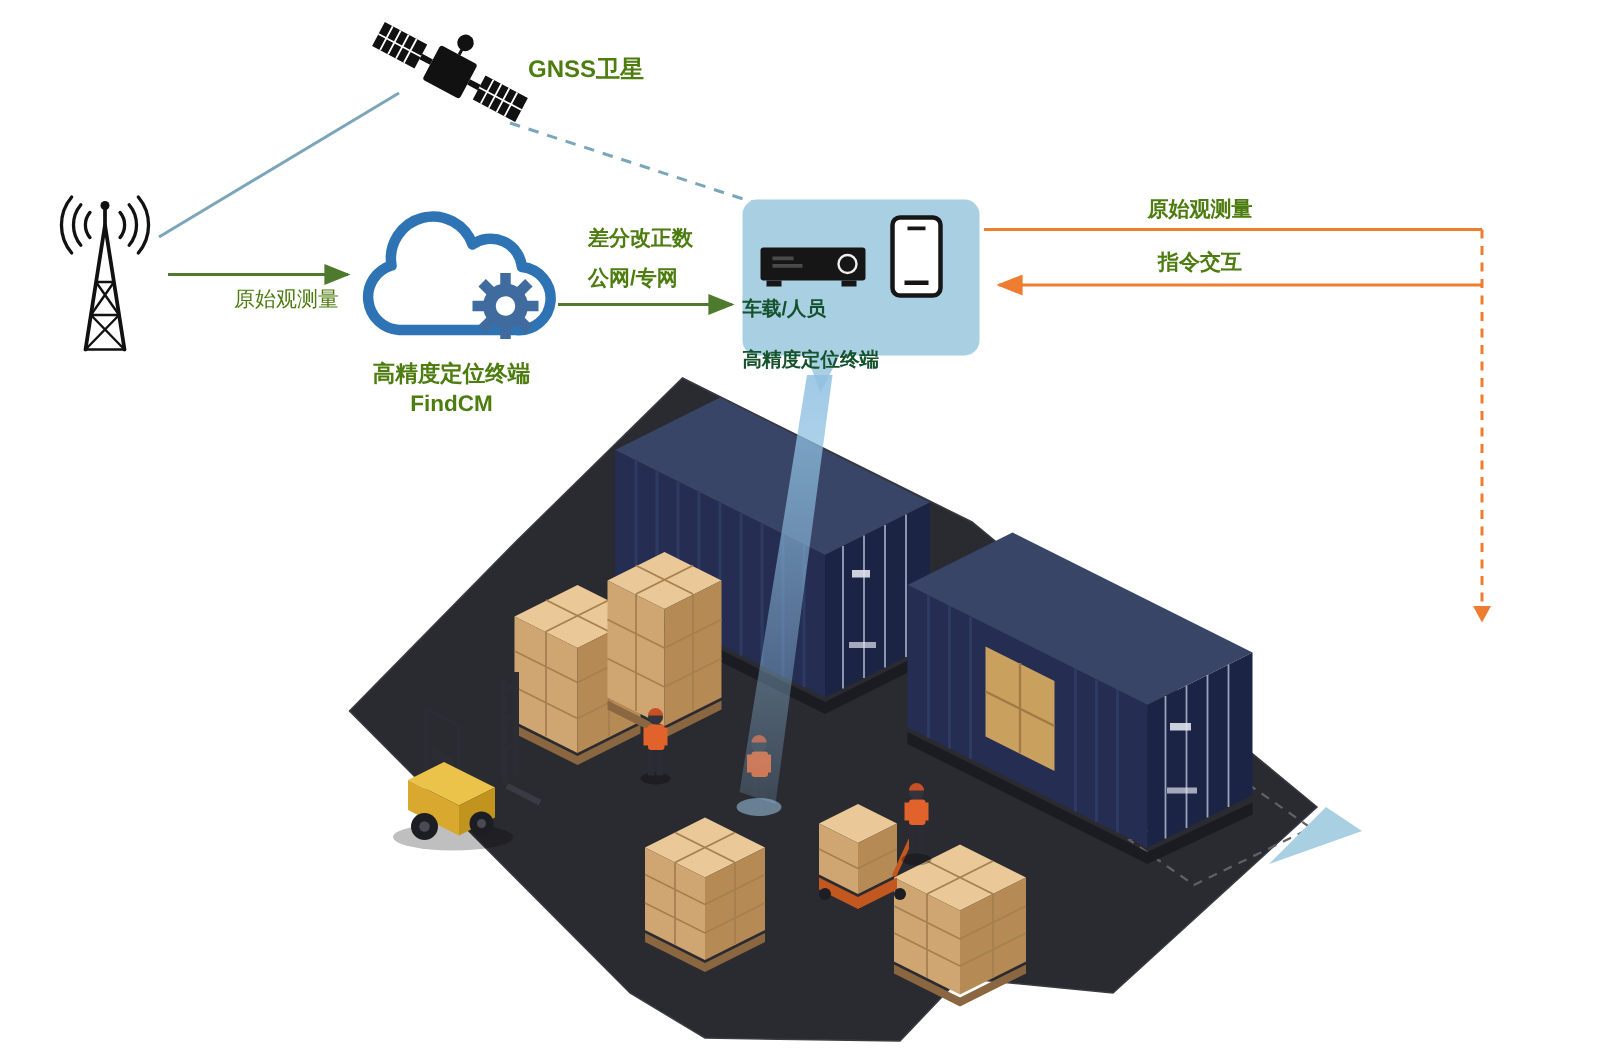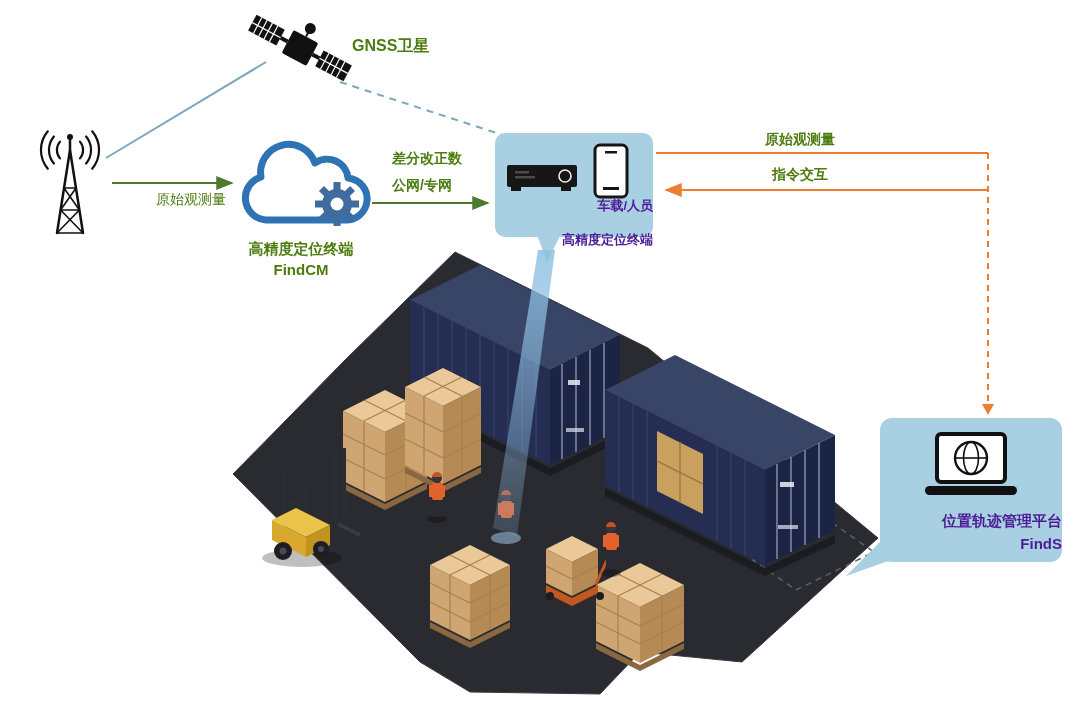--- a/index.html
+++ b/index.html
@@ -3,21 +3,21 @@
 <meta charset="utf-8">
 <style>
   html,body { margin:0; padding:0; background:#ffffff; }
   .canvas { position:relative; width:1080px; height:701px; background:#ffffff; overflow:hidden;
             font-family:"Liberation Sans",sans-serif; }
   .gfx { position:absolute; left:0; top:0; z-index:1; }
   .node-box { position:absolute; background:#a9cfe2; z-index:2; }
   .node-box svg { position:absolute; left:0; }
   .lbl { position:absolute; z-index:3; color:#4d7c0f; white-space:nowrap; }
   .c { text-align:center; }
-  .box-lbl { position:absolute; left:0; width:100%; text-align:right; color:#4c1d95; font-weight:700; z-index:3; }
+  .box-lbl { position:absolute; left:0; width:100%; text-align:left; color:#14532d; font-weight:700; z-index:3; }
 </style>
 </head>
 <body>
 
 <div class="canvas">
 
   <svg class="gfx" width="1080" height="701" viewBox="0 0 1080 701">
     <defs>
       <marker id="mGreen" viewBox="0 0 10 8" refX="9" refY="4" markerWidth="9" markerHeight="7" orient="auto">
         <path d="M0,0 L10,4 L0,8 Z" fill="#4e7a2e"></path>
@@ -224,27 +224,14 @@
       <g>
         <rect x="100" y="6" width="32" height="52" rx="5" fill="#ffffff" stroke="#161616" stroke-width="3"></rect>
         <rect x="110" y="12" width="12" height="2.5" fill="#161616"></rect>
         <rect x="108" y="48" width="16" height="3" fill="#161616"></rect>
       </g>
     </svg>
     <div class="box-lbl" style="top:64px; font-size:13px;">车载/人员</div>
     <div class="box-lbl" style="top:98px; font-size:13px;">高精度定位终端</div>
   </div>
 
-  <div class="node-box" style="left:880px; top:418px; width:182px; height:144px; border-radius:12px;">
-    <svg width="182" height="86" viewBox="0 0 182 86" style="top:6px;">
-      <g>
-        <rect x="57" y="10" width="68" height="48" rx="4" fill="#ffffff" stroke="#111111" stroke-width="4"></rect>
-        <circle cx="91" cy="34" r="16" fill="none" stroke="#111111" stroke-width="2.4"></circle>
-        <ellipse cx="91" cy="34" rx="7.5" ry="16" fill="none" stroke="#111111" stroke-width="1.6"></ellipse>
-        <line x1="75" y1="34" x2="107" y2="34" stroke="#111111" stroke-width="1.6"></line>
-        <rect x="45" y="62" width="92" height="9" rx="4.5" fill="#111111"></rect>
-      </g>
-    </svg>
-    <div class="box-lbl" style="top:94px; font-size:15px;">位置轨迹管理平台</div>
-    <div class="box-lbl" style="top:117px; font-size:15px;">FindS</div>
-  </div>
 
 </div>
 
 </body></html>

